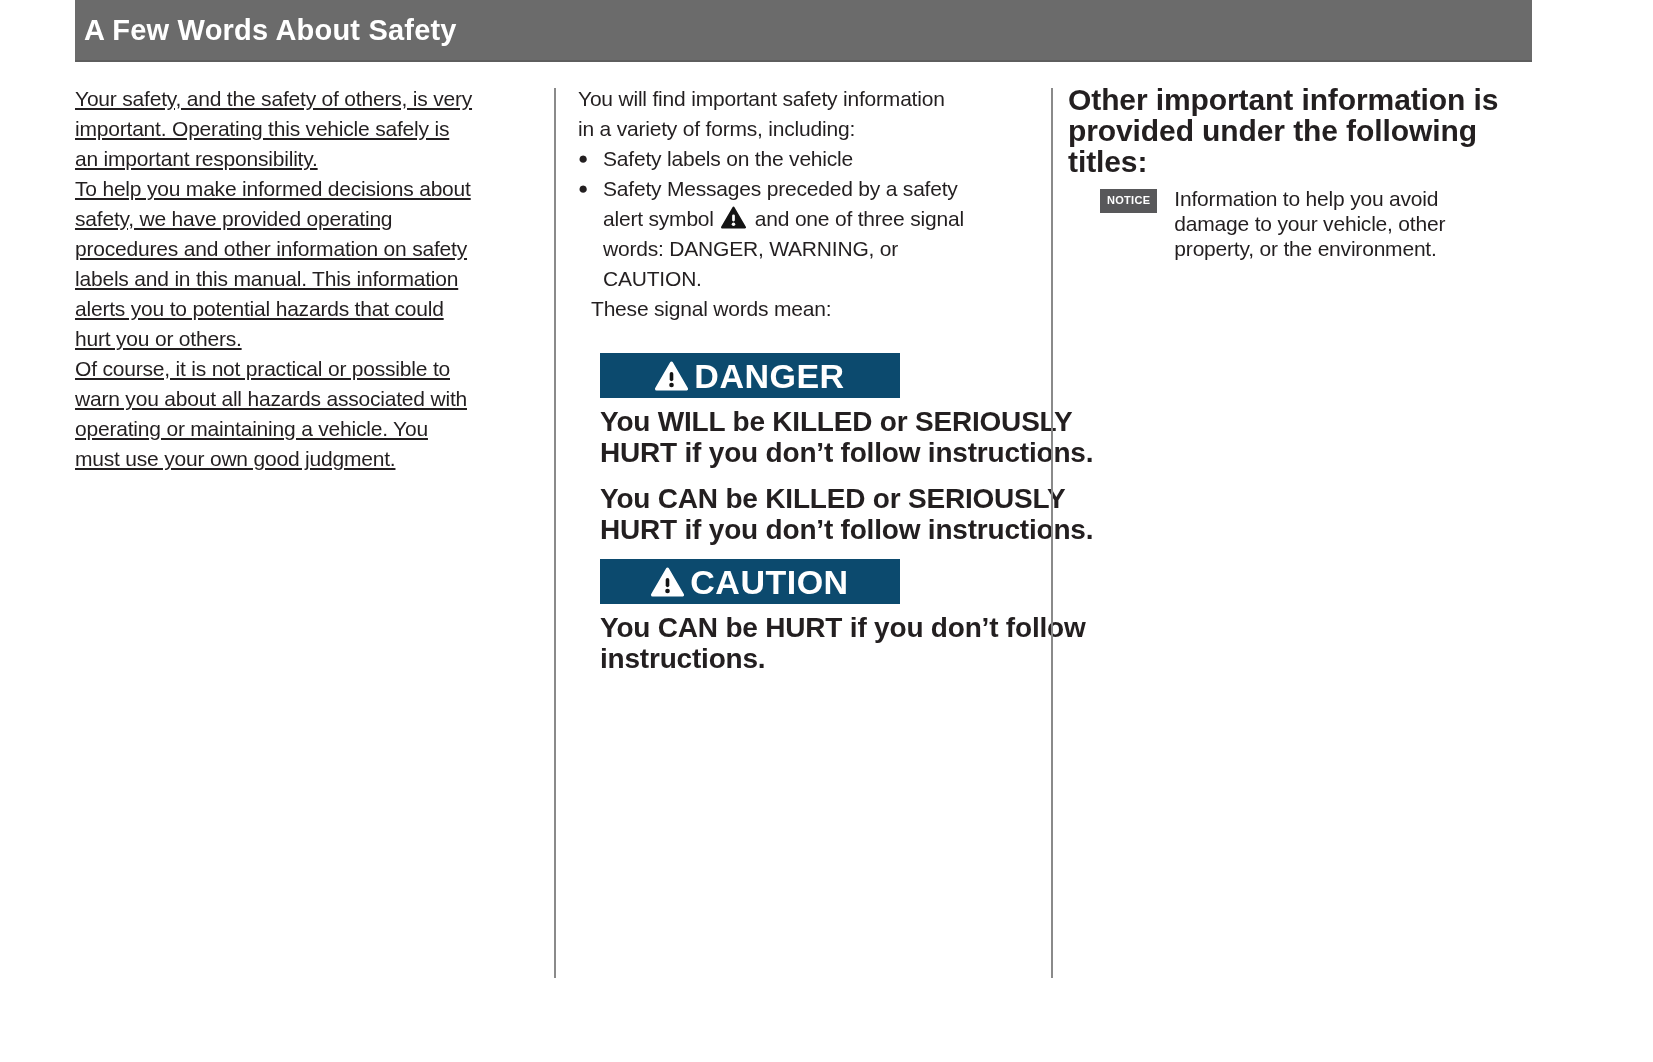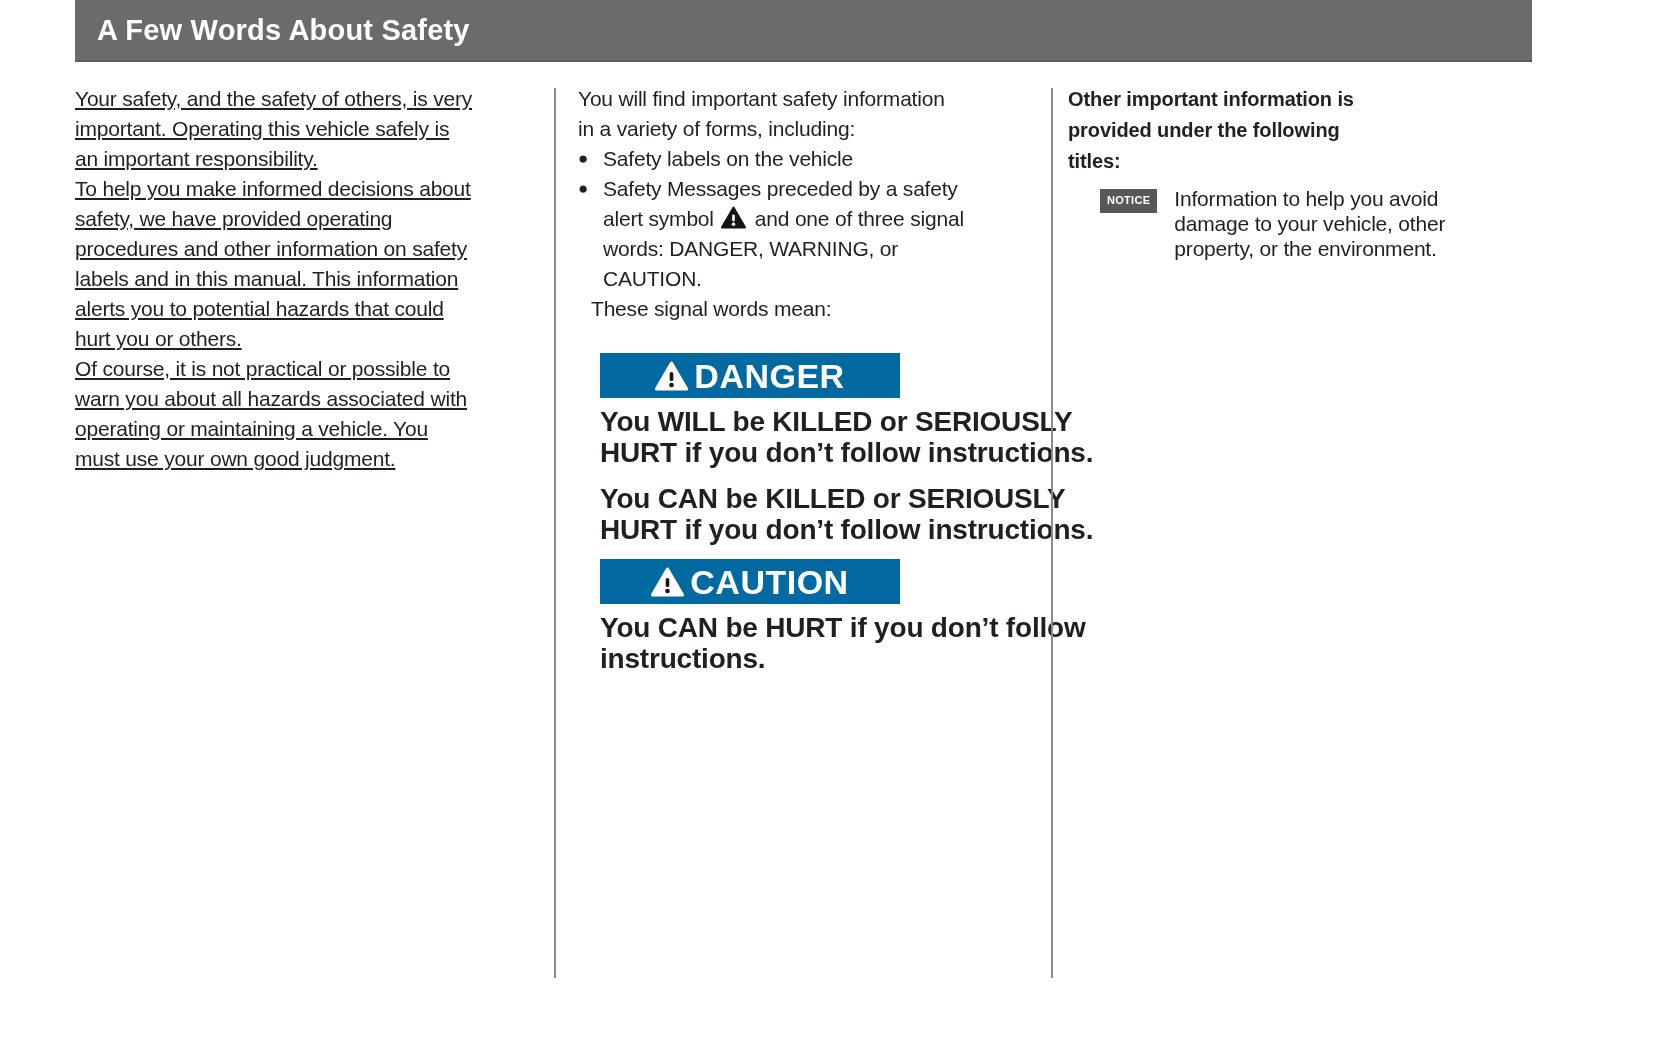--- a/index.html
+++ b/index.html
@@ -27,21 +27,21 @@
     background: #6b6b6b;
     border-bottom: 2px solid #5e5e5e;
     display: flex;
     align-items: center;
     box-sizing: border-box;
   }
   .header-bar .title {
     color: #ffffff;
     font-size: 29px;
     font-weight: 700;
-    padding-left: 22px;
+    padding-left: 9px;
     letter-spacing: 0.2px;
   }
 
   
   .col {
     position: absolute;
     top: 84px;
     font-size: 21px;
     line-height: 30px;
     letter-spacing: -0.2px;
@@ -83,21 +83,21 @@
     display: inline-block;
     vertical-align: -3px;
     margin: 0 9px 0 7px;
   }
   .signal-intro { margin-left: 13px; }
 
   .signal-section { margin-left: 22px; }
   .signal-box {
     width: 300px;
     height: 45px;
-    background: #0369a1;
+    background: #0c4a6e;
     color: #ffffff;
     display: flex;
     align-items: center;
     justify-content: center;
     gap: 6px;
   }
   .signal-box .signal-word {
     font-size: 34px;
     font-weight: 700;
     letter-spacing: 0.5px;
@@ -108,21 +108,21 @@
     font-weight: 700;
     font-size: 28px;
     line-height: 31px;
   }
   #signal-danger  { margin-top: 29px; }
   #signal-warning { margin-top: 15px; }
   #signal-caution { margin-top: 14px; }
 
   
   .col3-heading {
-    font-size: 20px;
+    font-size: 30px;
     font-weight: 700;
     line-height: 31px;
     letter-spacing: -0.1px;
   }
   .notice-row {
     display: flex;
     align-items: flex-start;
     margin-top: 9px;
     margin-left: 32px;
     gap: 17px;

